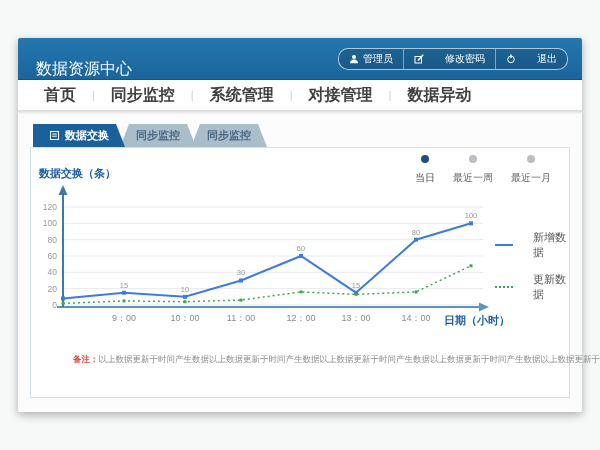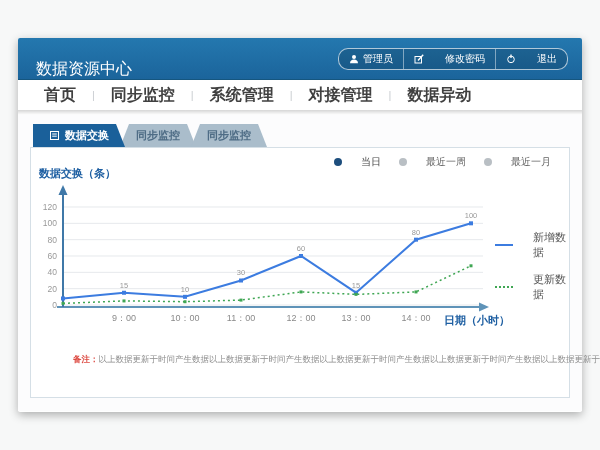--- a/index.html
+++ b/index.html
@@ -51,21 +51,21 @@
   .tab.inactive {
     background:#aabdcb; color:#4e6c85; margin-left:-5px; z-index:1;
     clip-path:polygon(9px 0,calc(100% - 9px) 0,100% 100%,0 100%);
   }
   .panel {
     position:absolute; left:12px; top:32px; width:540px; height:251px;
     background:#fff; border:1px solid #d5dfe6;
   }
   
   .radios { position:absolute; right:18px; top:7px; display:flex; gap:18px; }
-  .radio { display:flex; align-items:center; gap:19px; cursor:pointer; }
+  .radio { display:flex; align-items:center; gap:8px; cursor:pointer;flex-direction:column; }
   .radio-dot { width:8px; height:8px; border-radius:50%; display:inline-block; }
   .radio-label { font-size:10px; color:#666; }
   
   .chart-svg { position:absolute; left:0; top:18px; }
   
   .series-legend { position:absolute; left:464px; top:82px; display:flex; flex-direction:column; gap:12px; }
   .legend-row { display:flex; align-items:center; gap:20px; cursor:default; }
   .legend-sample { width:22px; height:0; display:inline-block; }
   .legend-label { font-size:11px; color:#555; }
   

